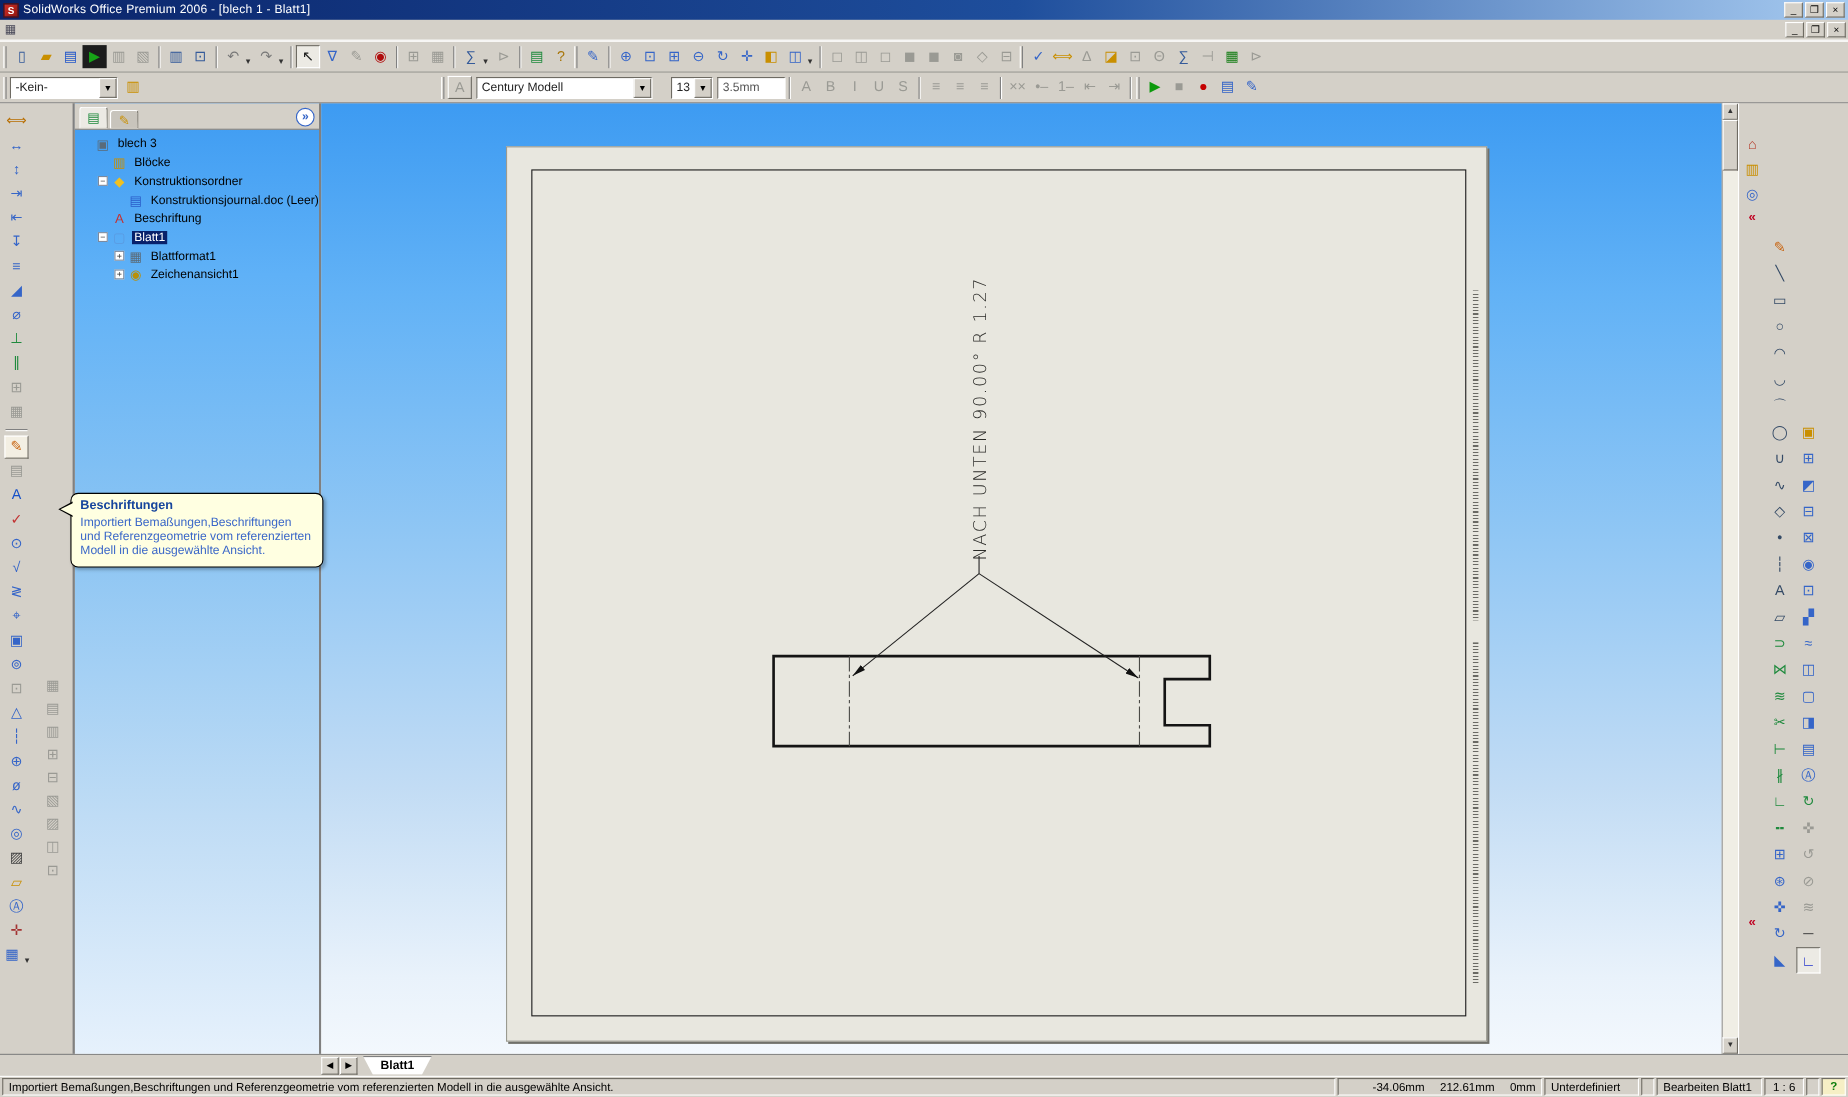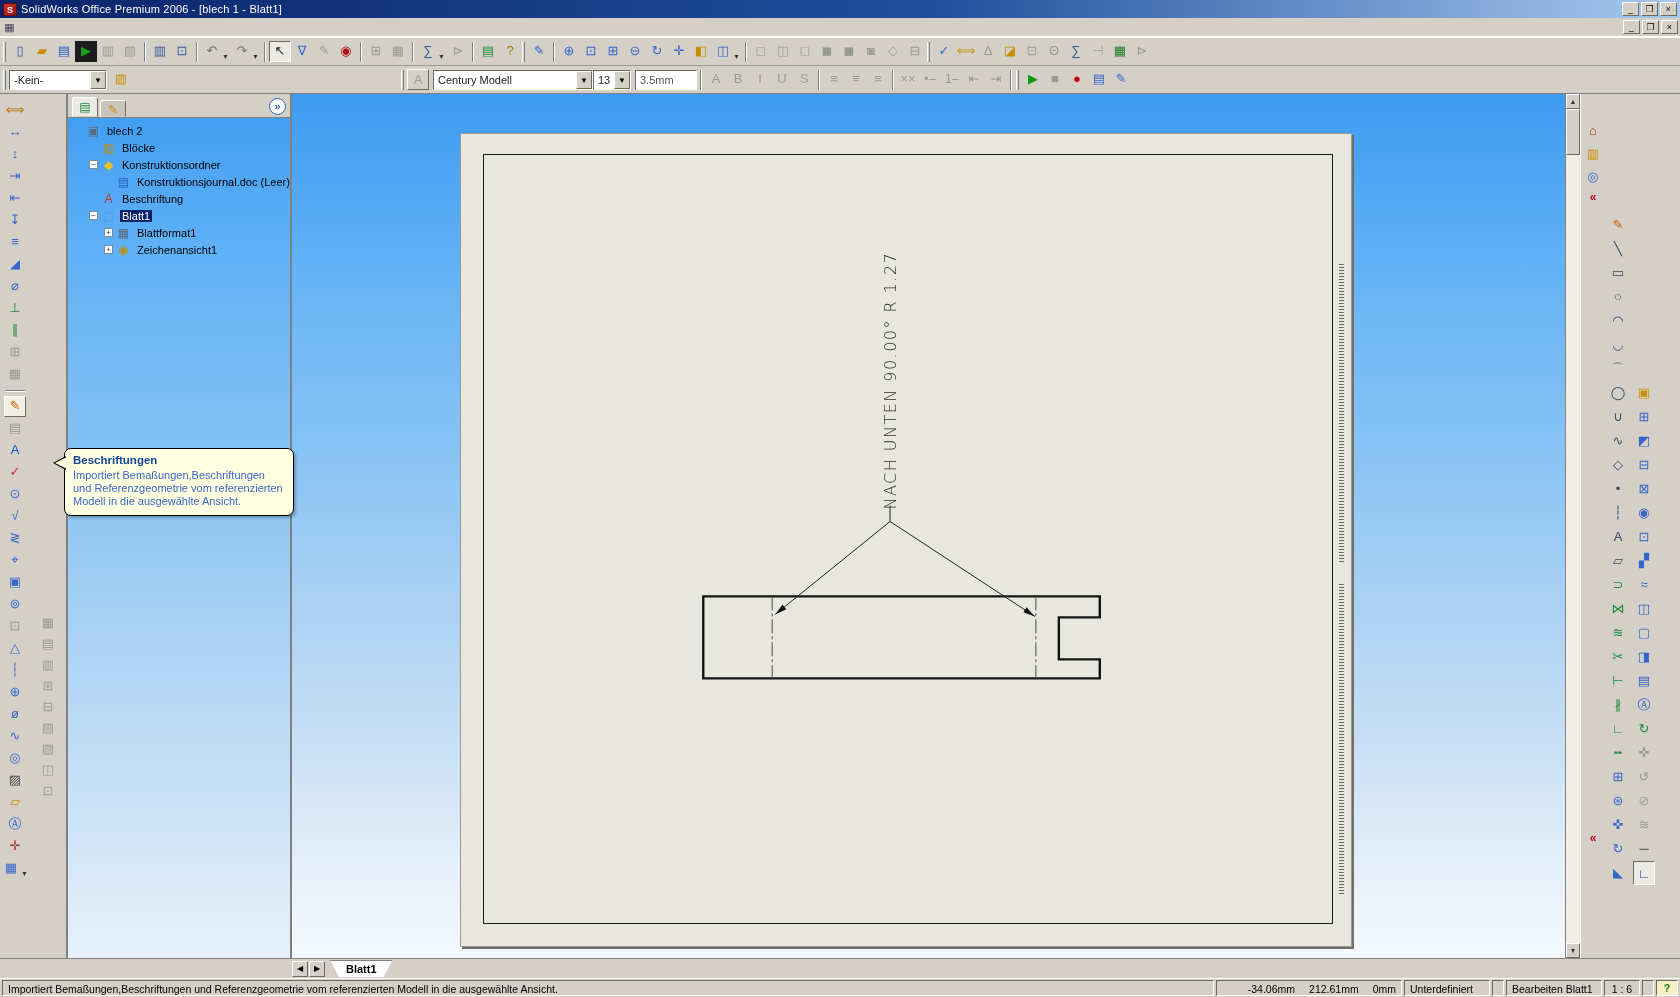--- a/index.html
+++ b/index.html
@@ -219,21 +219,21 @@
       <div class="btn raised">▼</div>
     </div>
     <div class="ticon" style="margin-left:3px"><span style="color:#c98f00">▥</span></div>
     <div style="width:268px"></div>
     <div class="grip"></div>
     <div class="ticon disabled raised" style="margin-right:4px">A</div>
     <div class="combo sunken" style="width:160px">
       <div class="val">Century Modell</div>
       <div class="btn raised">▼</div>
     </div>
-    <div class="combo sunken" style="width:38px;margin-left:0">
+    <div class="combo sunken" style="width:38px;margin-left:17px">
       <div class="val">13</div>
       <div class="btn raised">▼</div>
     </div>
     <div class="field sunken" style="width:62px;margin-left:4px">3.5mm</div>
     <div class="tb-sep"></div>
     <div class="tbgroup">
         <div class="ticon disabled">A</div>
         <div class="ticon disabled">B</div>
         <div class="ticon disabled">I</div>
         <div class="ticon disabled">U</div>
@@ -314,21 +314,21 @@
     <div class="treepanel">
       <div class="treetabs">
         <div class="treetab"><span style="color:#1f8a3d">▤</span></div>
         <div class="treetab inactive"><span style="color:#c98f00">✎</span></div>
         <div class="tree-expandbtn">»</div>
       </div>
       <div class="treebody" id="tree-body">
           <div class="trow" style="padding-left: 2px;">
             <div style="width: 12px; flex: 0 0 auto;"></div>
             <div class="tico" style="color: rgb(90, 107, 122);">▣</div>
-            <div class="tlabel">blech 2</div>
+            <div class="tlabel">blech 3</div>
           </div>
           <div class="trow" style="padding-left: 17px;">
             <div style="width: 12px; flex: 0 0 auto;"></div>
             <div class="tico" style="color: rgb(201, 143, 0);">▥</div>
             <div class="tlabel">Blöcke</div>
           </div>
           <div class="trow" style="padding-left: 17px;">
             <div class="texp">−</div>
             <div class="tico" style="color: rgb(240, 192, 32);">◆</div>
             <div class="tlabel">Konstruktionsordner</div>

